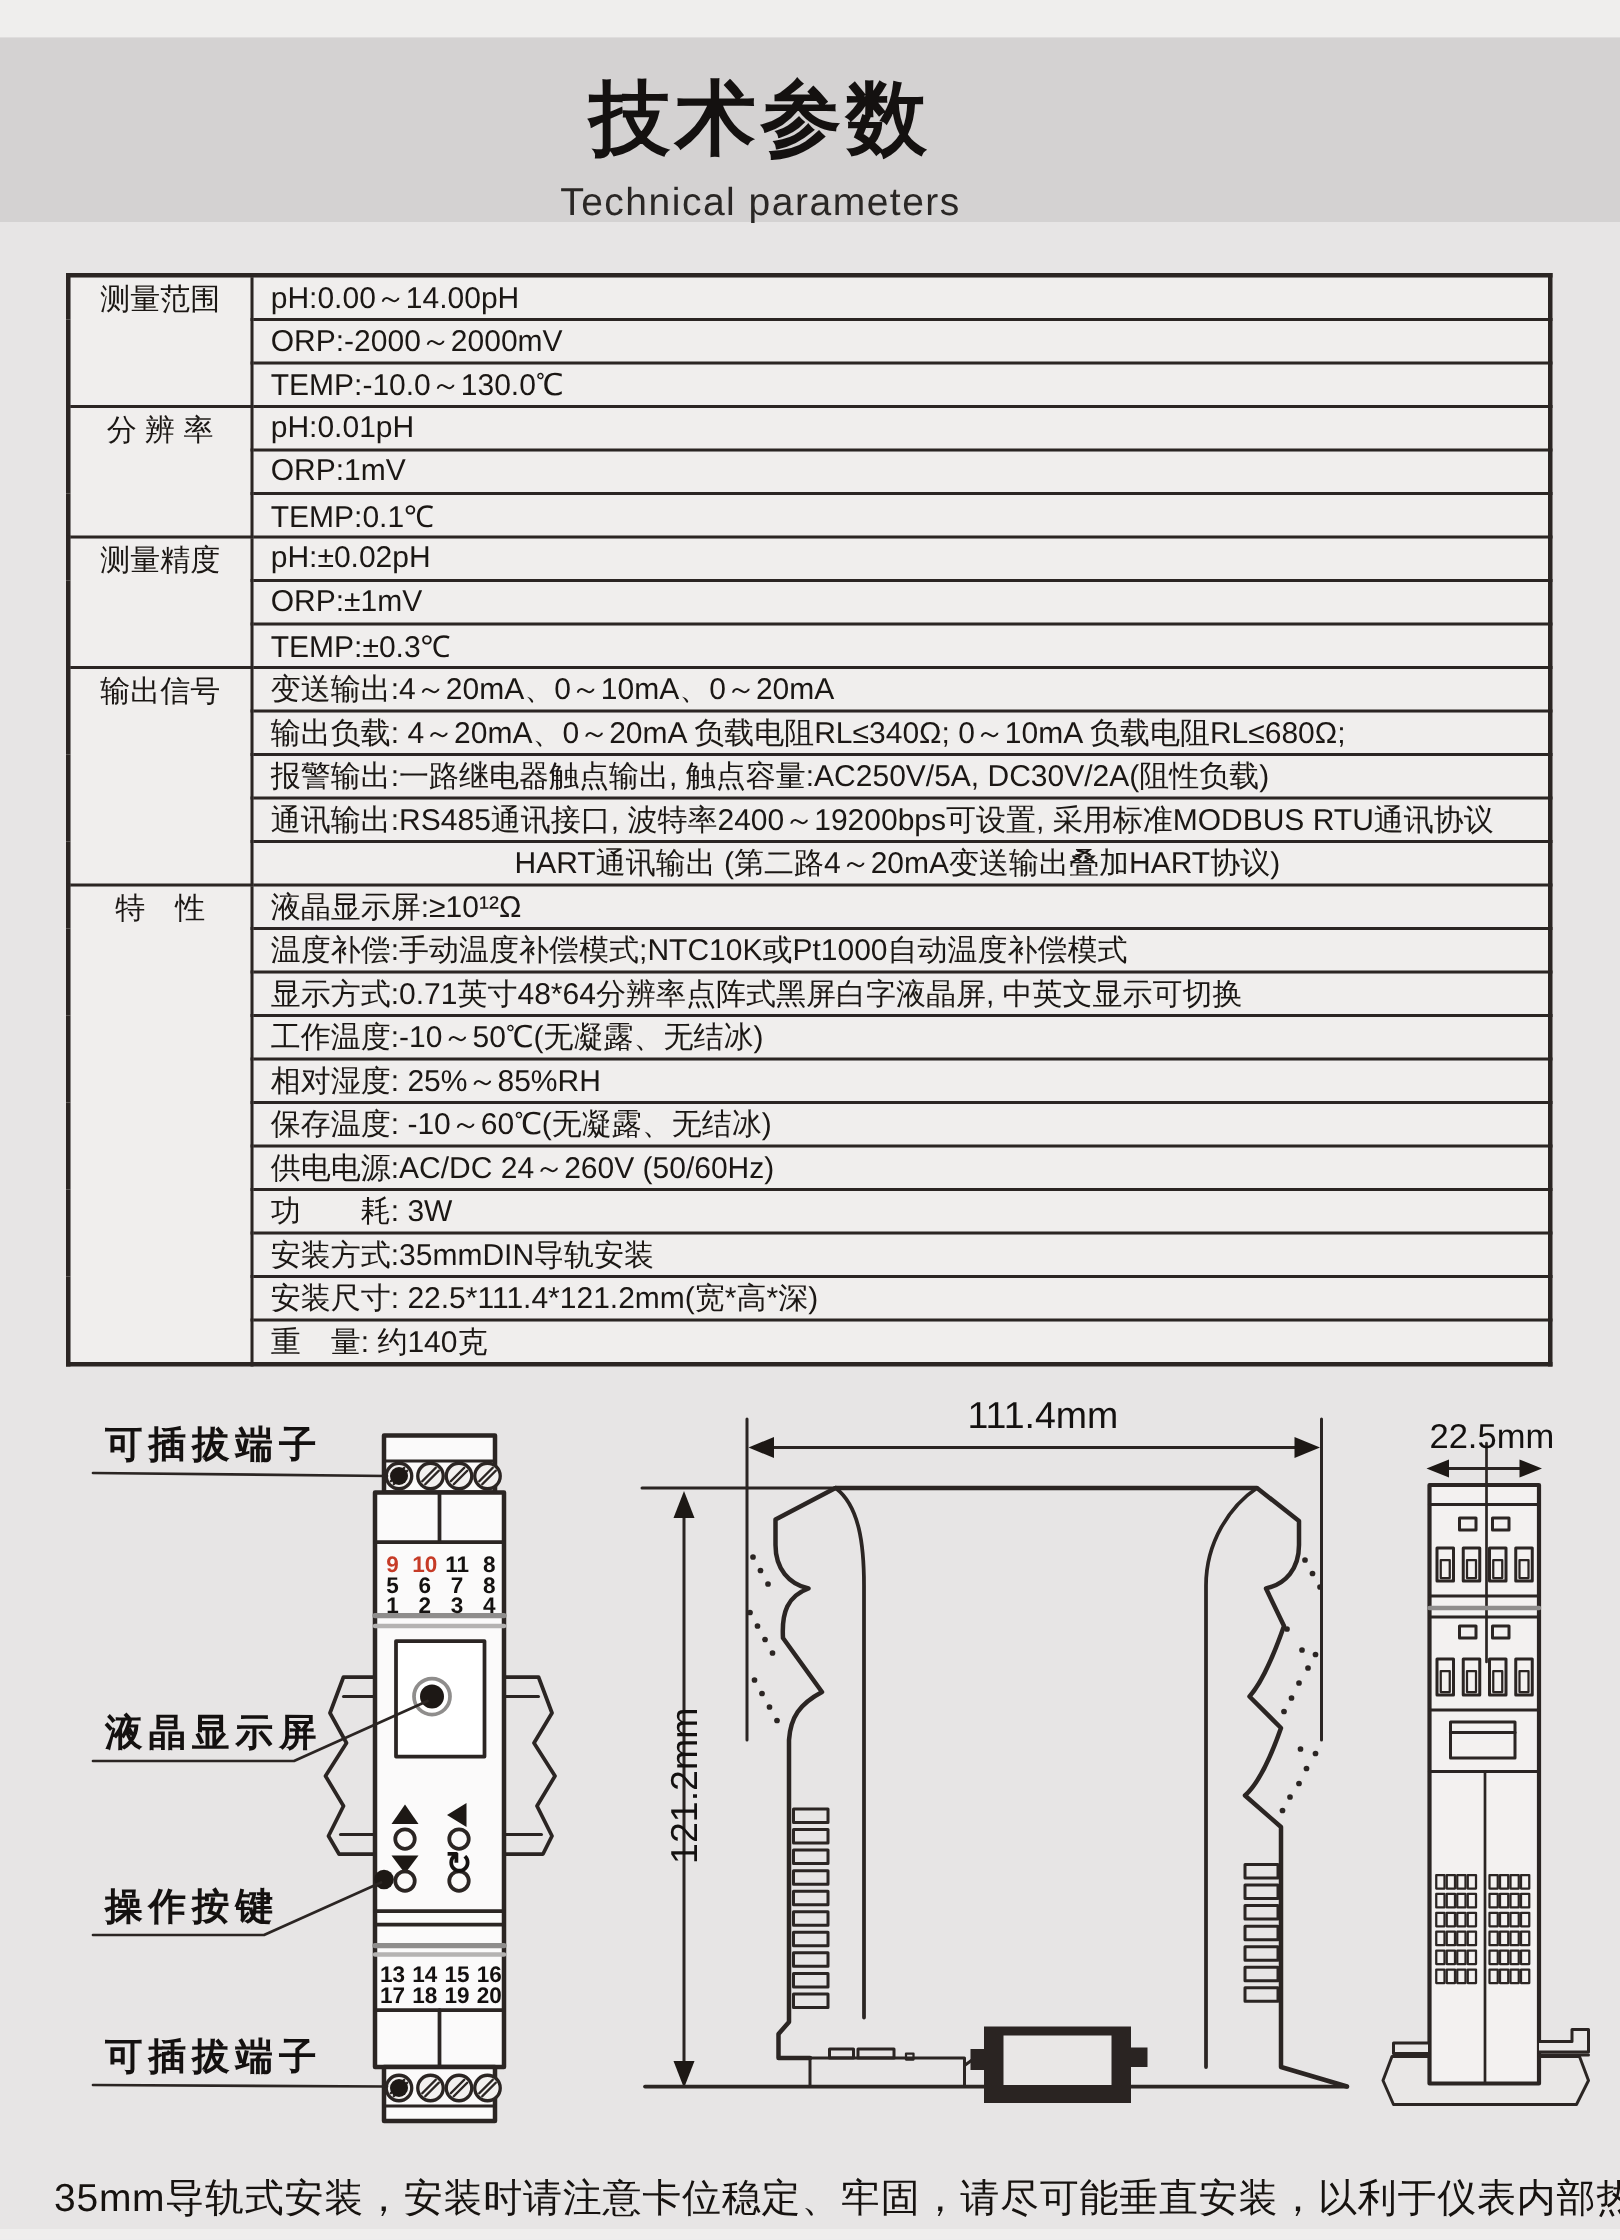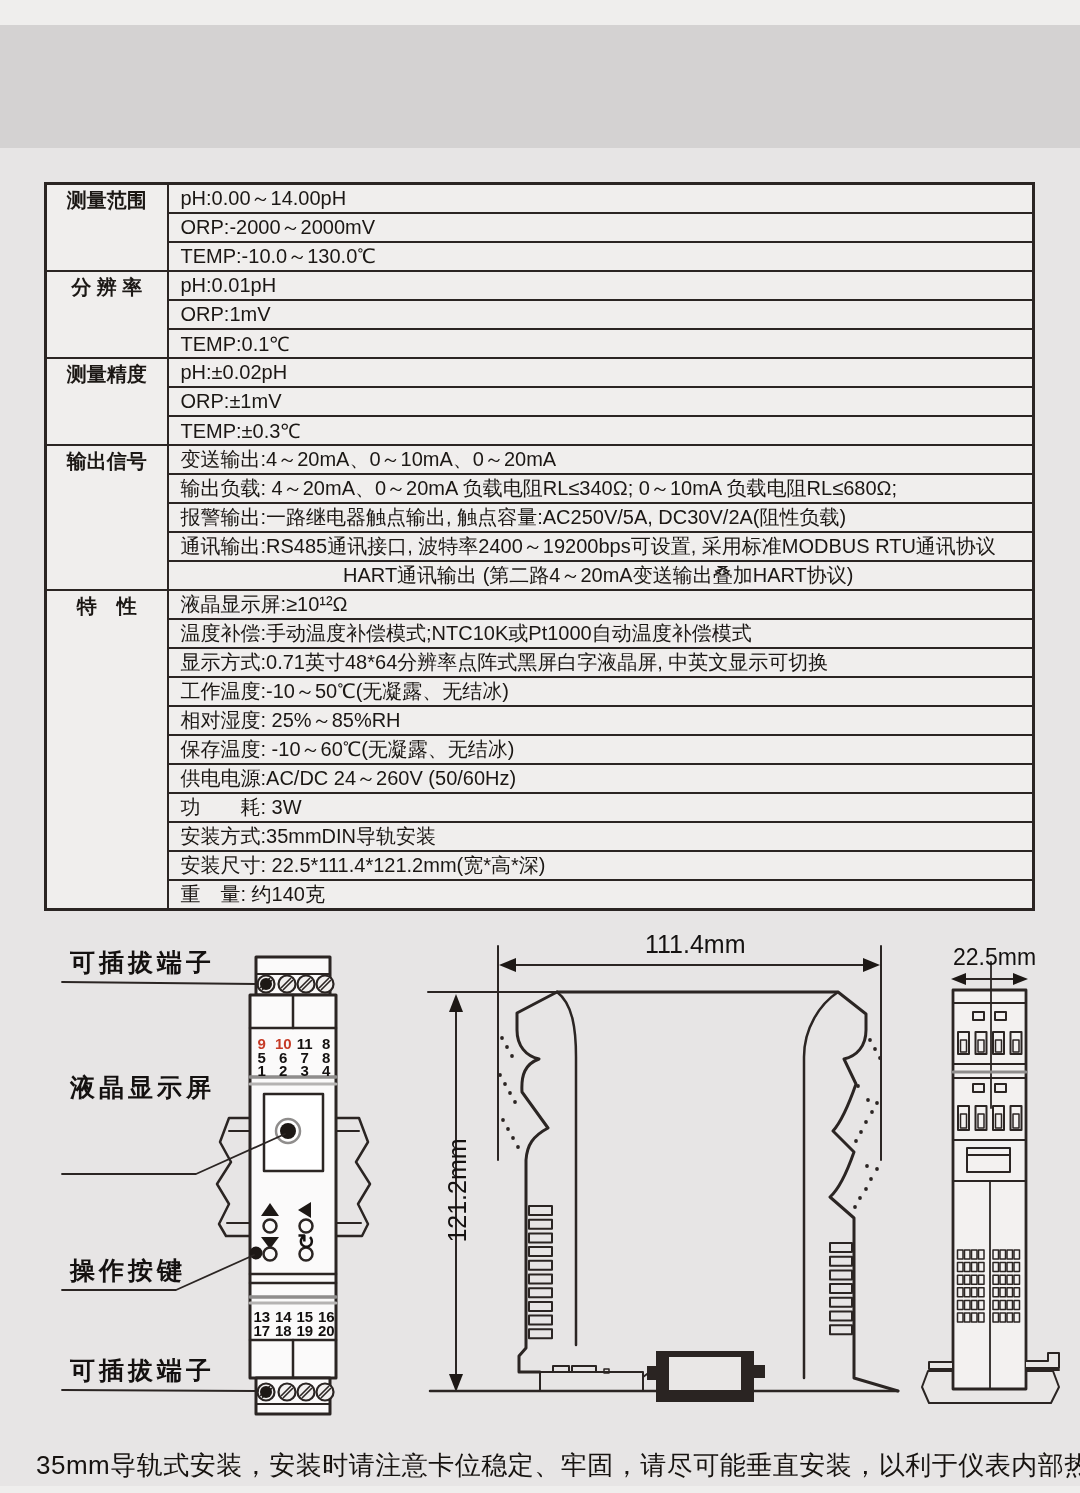--- a/index.html
+++ b/index.html
@@ -22,21 +22,21 @@
     border-collapse:collapse; table-layout:fixed;
     border:3px solid #2b2523;
   }
   .spec-table td {
     border:2px solid #2b2523; background:#f0eeed;
     height:27px; font-size:20px; color:#1b1714;
     padding:0 4px 0 12px; white-space:nowrap; overflow:hidden;
   }
   .spec-table td.label-cell {
     text-align:center; vertical-align:top; padding:1px 0 0 0;
-    font-size:20px; line-height:28px; font-weight:700;
+    font-size:20px; line-height:28px; font-weight:400;
   }
   .spec-table td.center { text-align:center; padding-left:0; }
 
   svg.lineart { position:absolute; left:0; top:0; }
   svg.lineart * { vector-effect:none; }
 
   .dlabel {
     position:absolute; font-size:25px; font-weight:700;
     letter-spacing:4px; color:#141110; white-space:nowrap;
   }
@@ -62,20 +62,22 @@
 </style>
 </head>
 <body>
 
 <div class="page">
   <div class="top-strip"></div>
   <div class="edge-artifact"></div>
 
   <header class="banner">
     <div class="banner-inner">
+      <h1>技术参数</h1>
+      <div class="subtitle">Technical parameters</div>
     </div>
   </header>
 
   <table class="spec-table">
     <colgroup>
         <col style="width:122px">
         <col>
       </colgroup>
     <tbody id="spec-tbody">
         <tr>
@@ -445,21 +447,21 @@
               <rect x="1014" y="1313" width="5.5" height="9"></rect>
             </g>
           <rect x="929" y="1362" width="24" height="7" fill="#e9e7e6"></rect>
           <path d="M1026,1361 L1048,1361 L1048,1353 L1059,1353 L1059,1368 L1026,1368" fill="#e9e7e6"></path>
           <line x1="1026" y1="1370" x2="1059" y2="1370"></line>
         </g>
       </g>
     </svg>
 
     <div class="dlabel" style="left:70px; top:946px">可插拔端子</div>
-    <div class="dlabel" style="left:70px; top:1071px">液晶显示屏</div>
+    <div class="dlabel" style="left:70px; top:1138px">液晶显示屏</div>
     <div class="dlabel" style="left:70px; top:1254px">操作按键</div>
     <div class="dlabel" style="left:70px; top:1354px">可插拔端子</div>
 
     <div class="dim" style="left:645px; top:930px">111.4mm</div>
     <div class="dim dim-h" style="left:392px; top:1176px">121.2mm</div>
     <div class="dim" style="left:953px; top:944px; font-size:23px">22.5mm</div>
 
     <div id="term-top" class="termgrid" style="left:251px; top:1036px">
         <span class="red">9</span>
         <span class="red">10</span>

